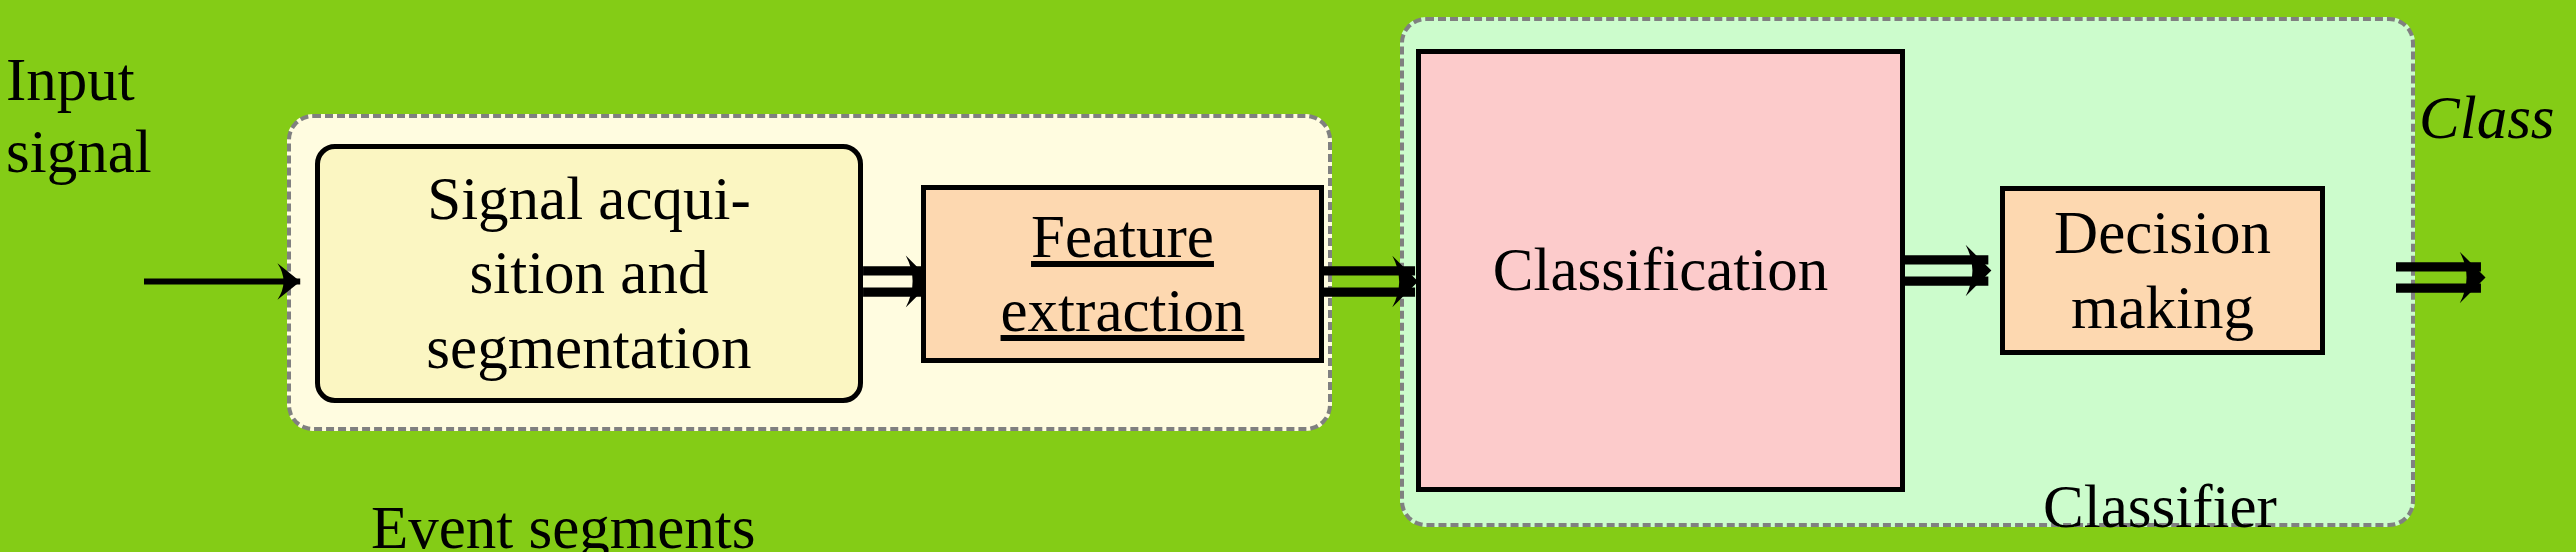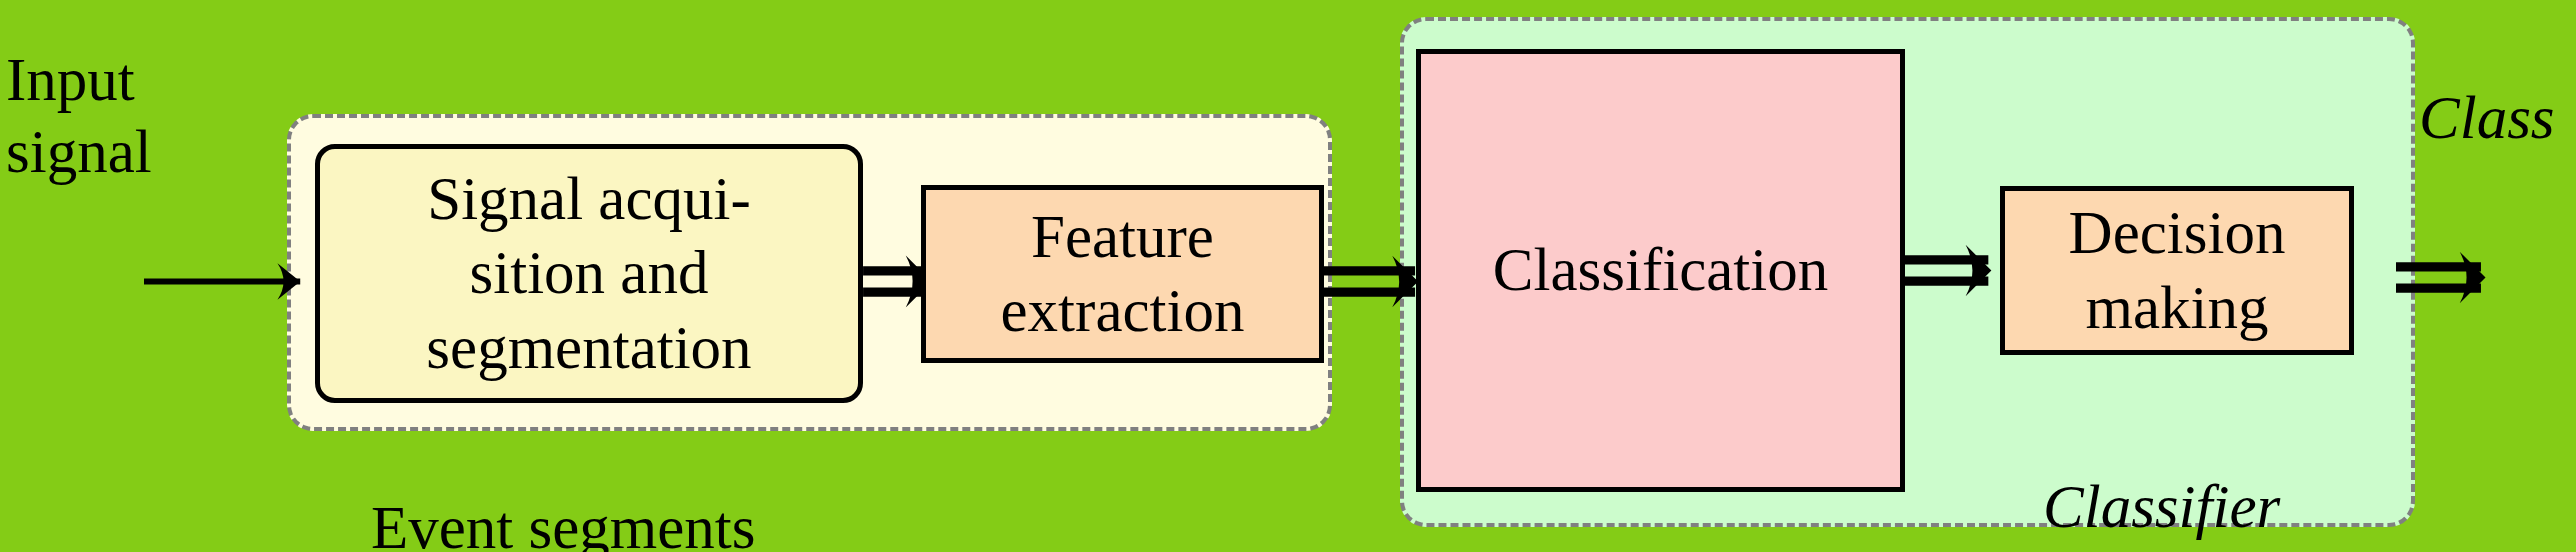--- a/index.html
+++ b/index.html
@@ -61,54 +61,55 @@
     font-size: 61px;
     padding: 0 13px;
   }
   .box-feature {
     left: 921px;
     top: 185px;
     width: 403px;
     height: 178px;
     background: #FDD8B0;
     font-size: 61px;
+    text-decoration: underline;
   }
   .box-classification {
     left: 1416px;
     top: 49px;
     width: 489px;
     height: 443px;
     background: #FCCBCB;
     font-size: 61px;
   }
   .box-decision {
     left: 2000px;
     top: 186px;
-    width: 354px;
+    width: 325px;
     height: 169px;
     background: #FDD8B0;
     font-size: 61px;
   }
   .box-label {
     white-space: pre-line;
     display: block;
   }
 
   
   .free-text {
     position: absolute;
     font-size: 61px;
     line-height: 1.18;
     white-space: pre-line;
     color: #000000;
   }
   .txt-input  { left: 6px;   top: 44px;  text-align: left; }
   .txt-class  { left: 2419px; top: 82px; font-style: italic; }
   .txt-event  { left: 365px;  top: 492px; margin-left: 6px; }
-  .txt-classifier { left: 2043px; top: 471px; font-style: italic; }
+  .txt-classifier { left: 2043px; top: 471px; }
 
   
   .conn { position: absolute; overflow: visible; }
   .conn svg { display: block; overflow: visible; }
 </style>
 </head>
 <body>
 
 <div id="canvas">
 

